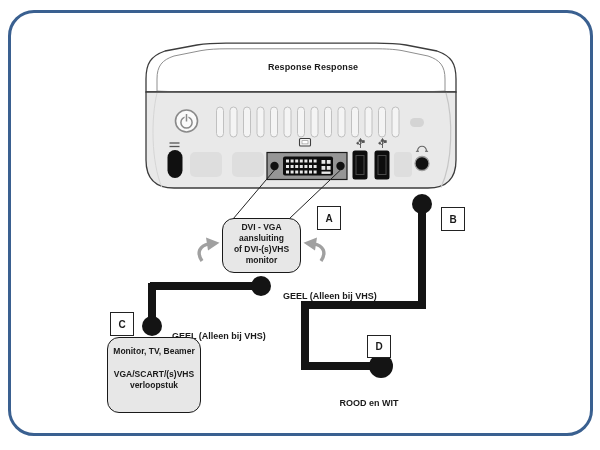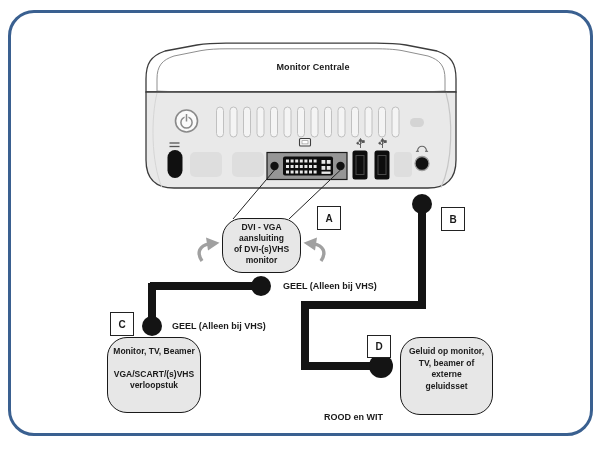--- a/index.html
+++ b/index.html
@@ -15,25 +15,25 @@
   
   .cab{position:absolute;background:#141414;}
   .dot{position:absolute;background:#141414;border-radius:50%;}
 
   
   .lbox{position:absolute;width:22px;height:22px;background:#fff;border:1.2px solid #222;
         display:flex;align-items:center;justify-content:center;
         font-size:10px;font-weight:700;}
 
   
-  .note{position:absolute;background:#e7e7e7;border:1.3px solid #1a1a1a;border-radius:20px;
+  .note{position:absolute;background:#e7e7e7;border:1.3px solid #1a1a1a;border-radius:12px;
         text-align:center;font-size:8.5px;font-weight:600;line-height:11px;white-space:nowrap;}
   .note .b{font-weight:700;}
 
-  .clabel{position:absolute;font-size:9px;font-weight:600;white-space:nowrap;}
+  .clabel{position:absolute;font-size:9px;font-weight:600;white-space:nowrap;margin-top:10px;}
 </style>
 </head>
 <body>
 
 <div class="canvas">
 
   <div class="frame"></div>
 
   <svg class="art" viewBox="0 0 600 450">
 
@@ -161,21 +161,21 @@
     <g>
       <path d="M202,261 C196,252 200,245.5 209,243.8" fill="none" stroke="#a0a0a0" stroke-width="3.4"></path>
       <polygon points="206,237.5 219.5,242.8 208,250.5" fill="#a0a0a0"></polygon>
     </g>
     <g>
       <path d="M321,261 C327,252 323,245.5 314,243.8" fill="none" stroke="#a0a0a0" stroke-width="3.4"></path>
       <polygon points="317,237.5 303.5,242.8 315,250.5" fill="#a0a0a0"></polygon>
     </g>
   </svg>
 
-  <div class="title">Monitor Centrale</div>
+  <div class="title">Response Response</div>
 
   <div class="dot" style="left:412px;top:194px;width:20px;height:20px;"></div>
   <div class="cab" style="left:418px;top:203px;width:8px;height:106px;"></div>
   <div class="cab" style="left:301px;top:301px;width:125px;height:8px;"></div>
   <div class="cab" style="left:301px;top:301px;width:8px;height:69px;"></div>
   <div class="cab" style="left:305px;top:362px;width:77px;height:8px;"></div>
   <div class="dot" style="left:369px;top:354px;width:24px;height:24px;"></div>
 
   <div class="cab" style="left:150px;top:282px;width:112px;height:8px;"></div>
   <div class="dot" style="left:251px;top:276px;width:20px;height:20px;"></div>
@@ -197,28 +197,22 @@
 
   <div class="note" style="left:222px;top:218px;width:77px;height:50px;padding-top:3px;">
     <div>DVI - VGA</div>
     <div>aansluiting</div>
     <div>of DVI-(s)VHS</div>
     <div>monitor</div>
   </div>
 
   <div class="clabel" style="left:283px;top:281px;">GEEL (Alleen bij VHS)</div>
   <div class="clabel" style="left:172px;top:321px;">GEEL (Alleen bij VHS)</div>
-  <div class="clabel" style="left:324px;top:412px;width:90px;">ROOD en WIT</div>
+  <div class="clabel" style="left:324px;top:388px;width:90px;text-align:center;">ROOD en WIT</div>
 
   <div class="note" style="left:107px;top:337px;width:92px;height:66px;padding-top:8px;">
     <div>Monitor, TV, Beamer</div>
     <div class="b" style="margin-top:12px;">VGA/SCART/(s)VHS</div>
     <div>verloopstuk</div>
   </div>
 
-  <div class="note" style="left:400px;top:337px;width:91px;height:68px;padding-top:8px;line-height:11.5px;">
-    <div>Geluid op monitor,</div>
-    <div>TV, beamer of</div>
-    <div>externe</div>
-    <div>geluidsset</div>
-  </div>
 
 </div>
 
 </body></html>

